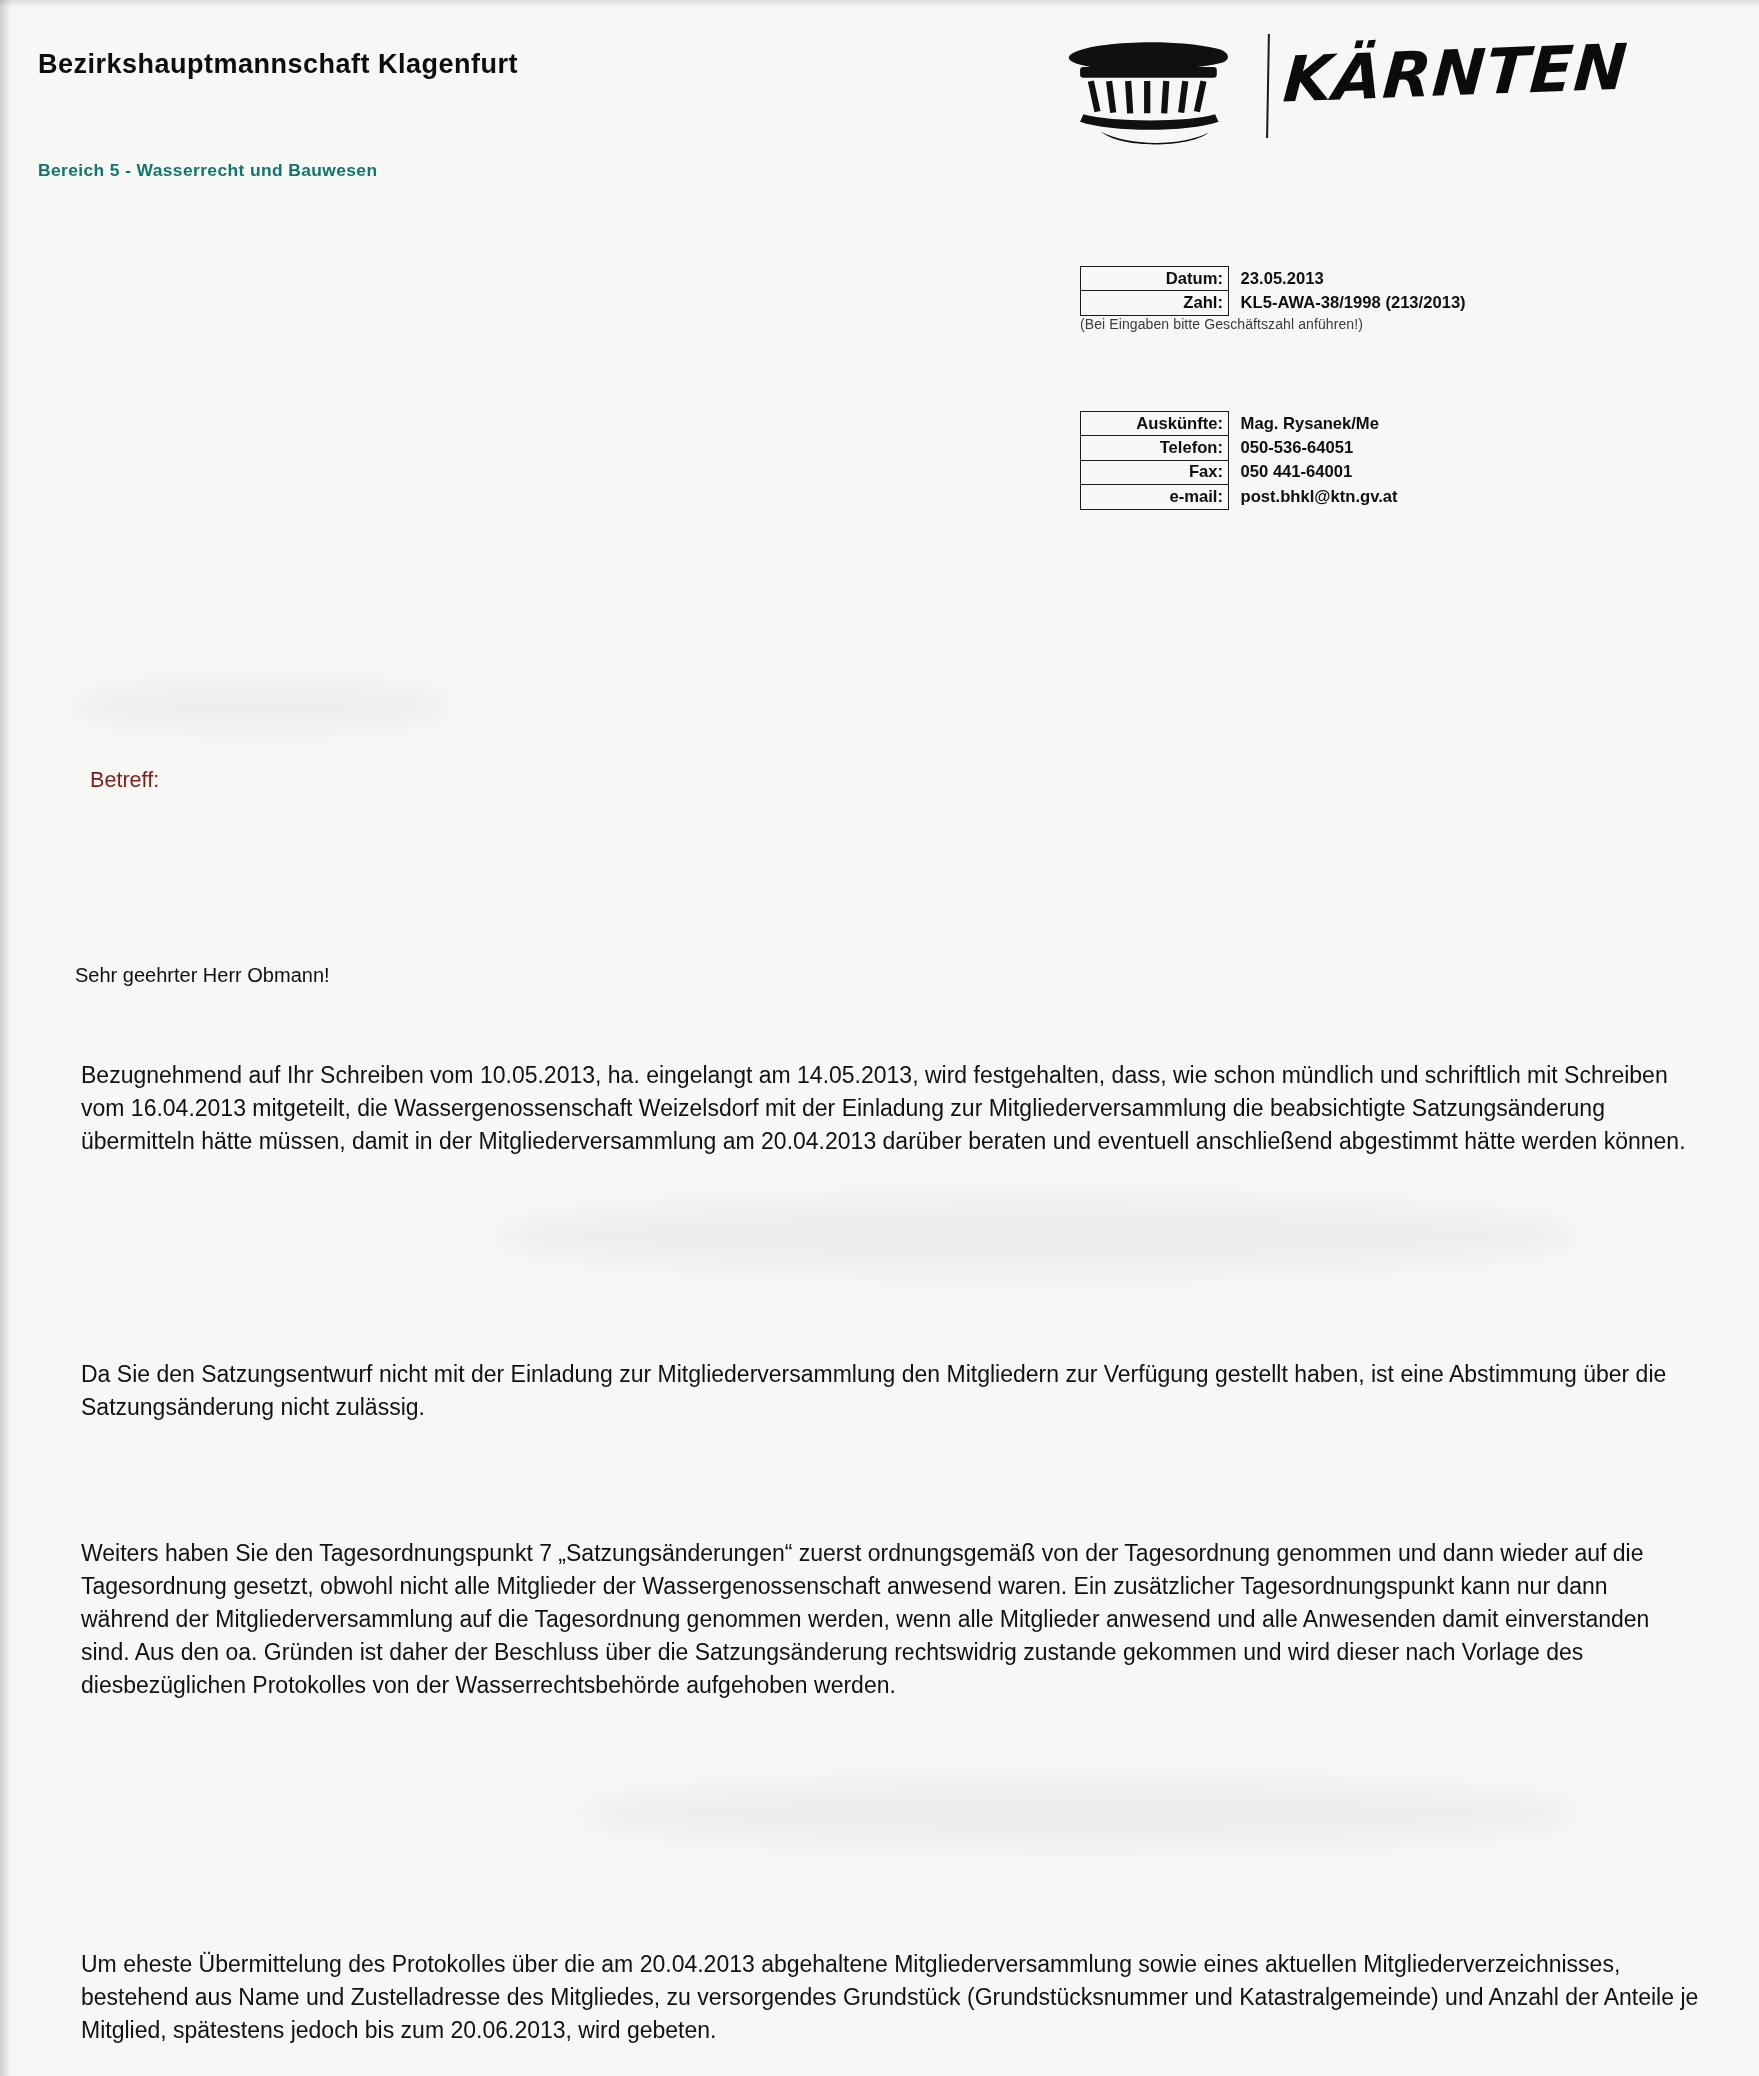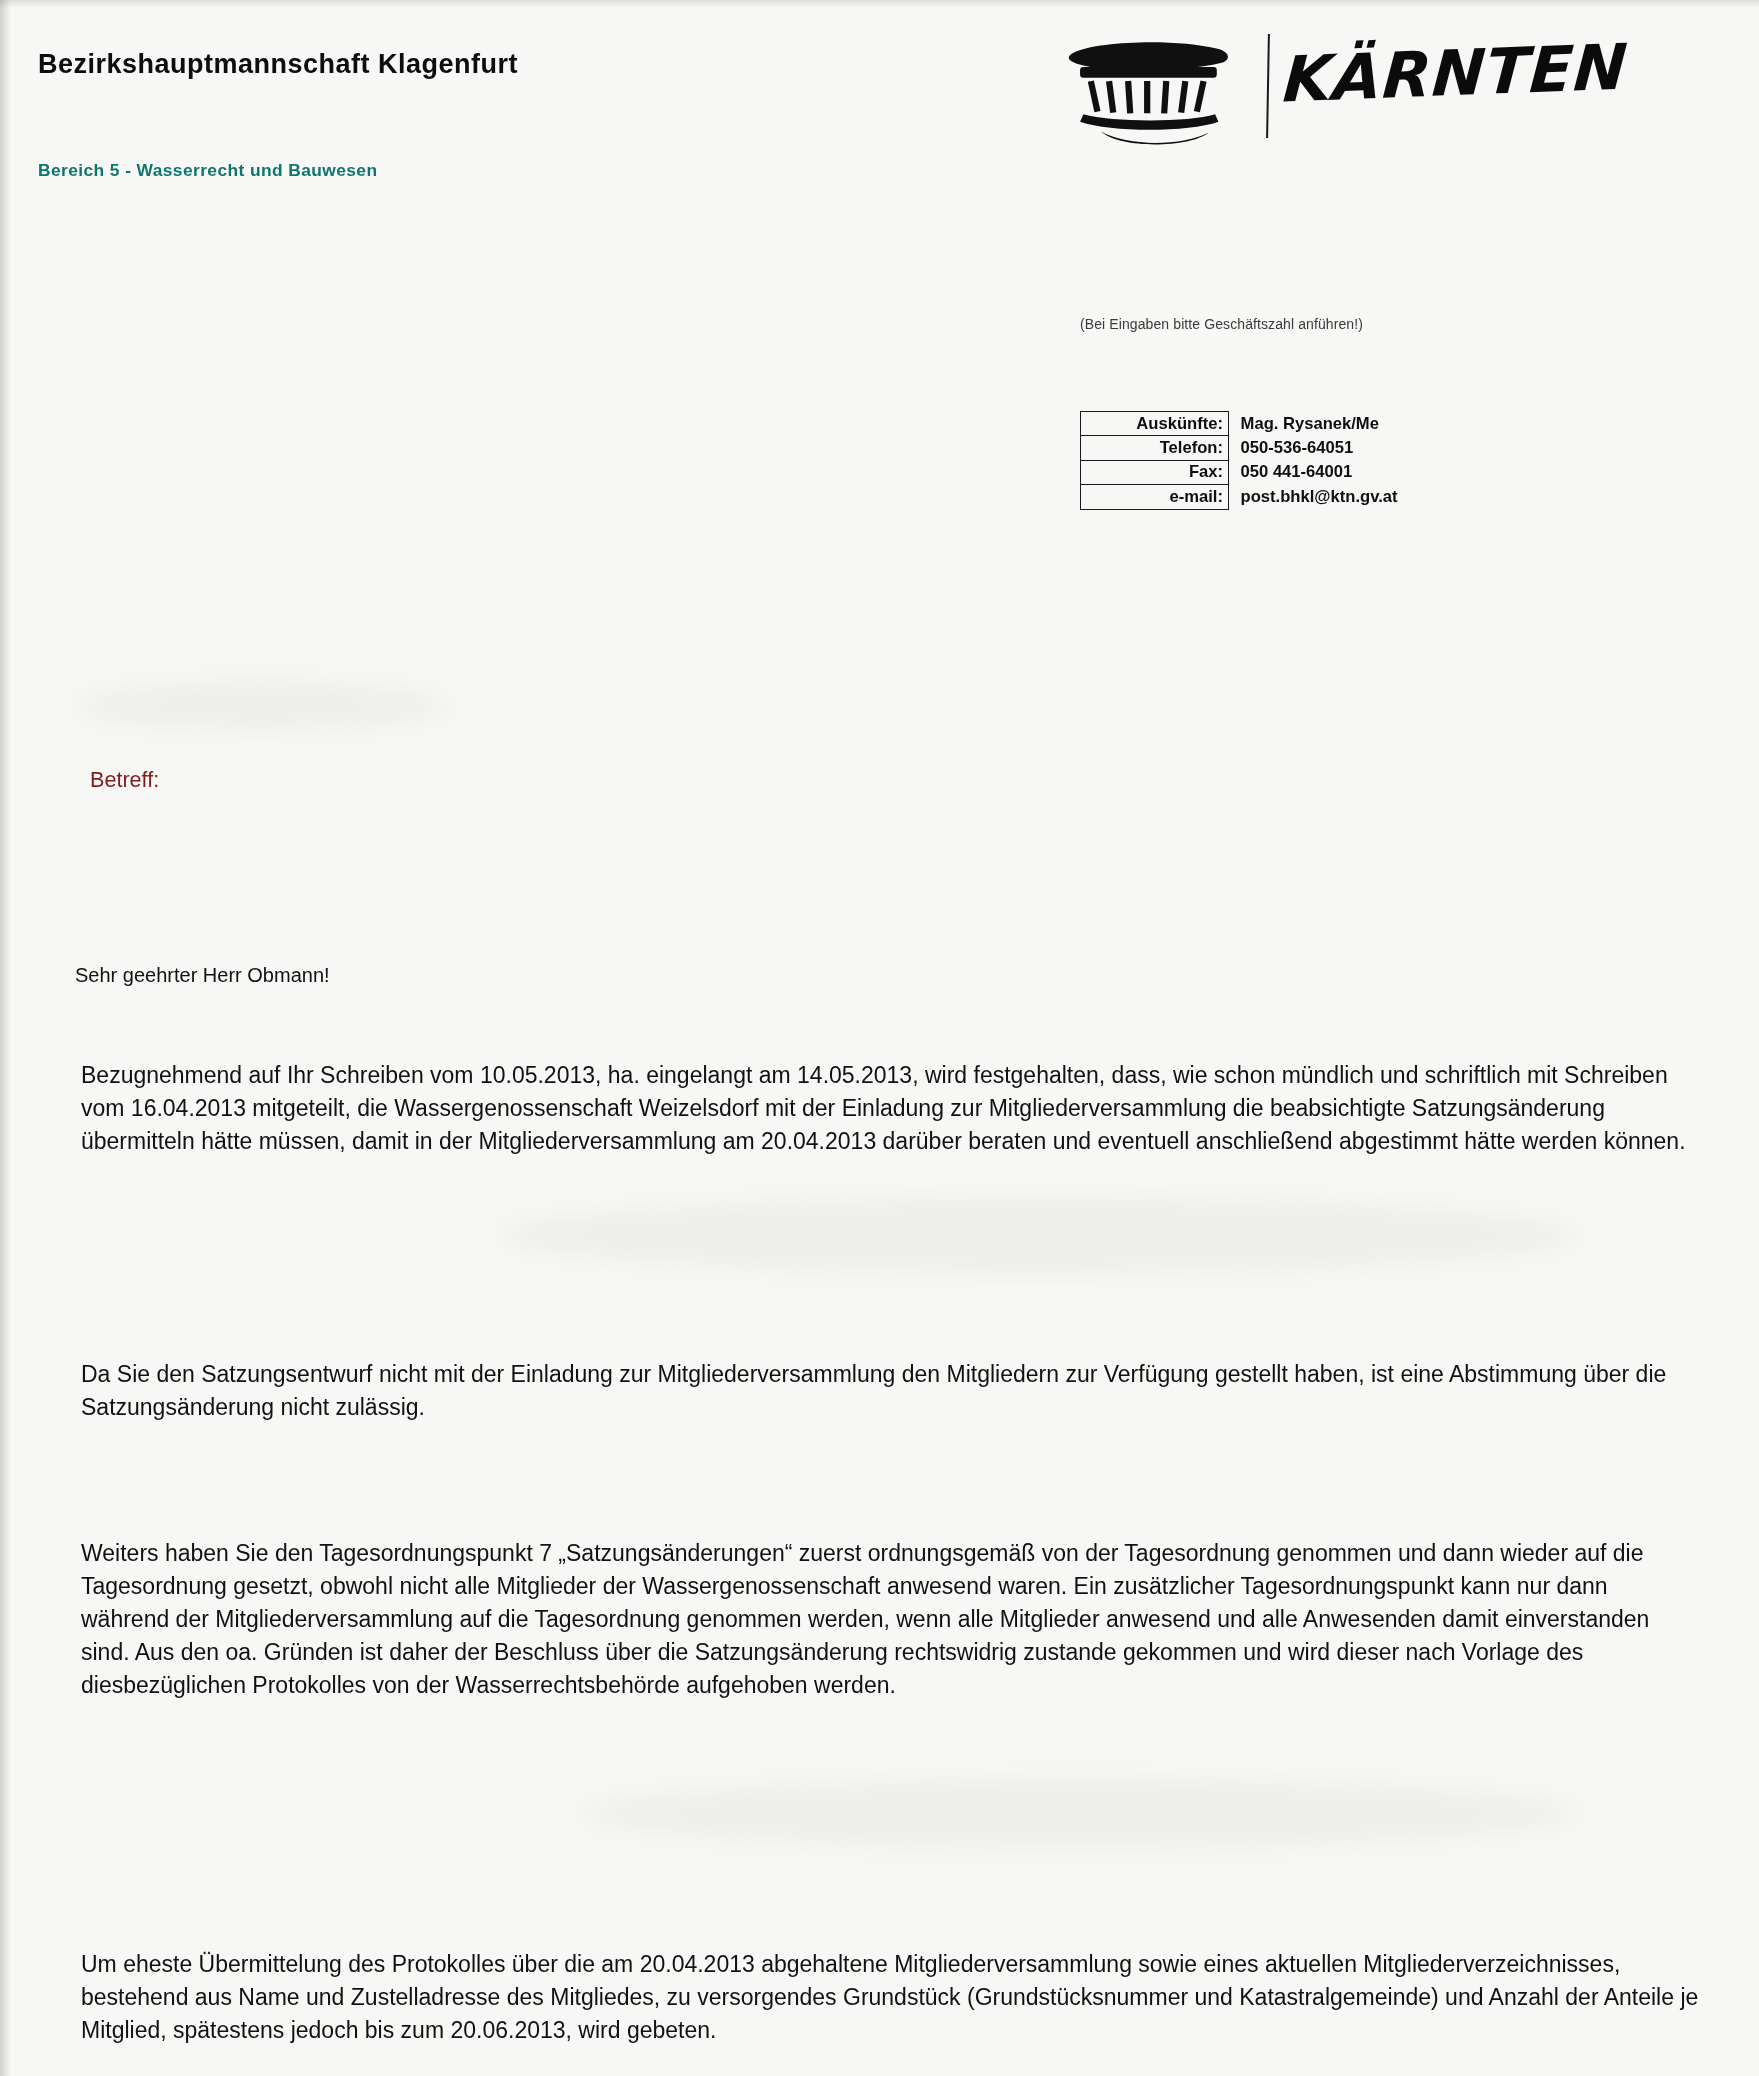--- a/index.html
+++ b/index.html
@@ -198,20 +198,32 @@
         <rect x="70" y="82" width="330" height="26" rx="8"></rect>
         <path d="M96 116 l16 74 M140 116 l10 76 M186 116 l5 78 M232 116 l0 78 M278 116 l-5 78 M324 116 l-10 76 M368 116 l-16 74" stroke="#101010" stroke-width="15" fill="none"></path>
         <path d="M78 196 C150 216 330 216 396 196 L404 214 C330 240 146 240 70 214 Z"></path>
         <path d="M120 238 C190 276 320 272 380 240 C340 276 170 282 120 238 Z"></path>
       </g>
     </svg>
     <div class="logo-divider"></div>
     <div class="kaernten">KÄRNTEN</div>
   </div>
 
+  <table class="infobox" style="left:1080px; top:266px;">
+    <tbody>
+        <tr>
+      <td class="lbl">Datum:</td>
+      <td class="val">23.05.2013</td>
+    </tr>
+    <tr>
+      <td class="lbl">Zahl:</td>
+      <td class="val">KL5-AWA-38/1998 (213/2013)</td>
+    </tr>
+  </tbody>
+    </table>
   <div class="info-note">(Bei Eingaben bitte Geschäftszahl anführen!)</div>
 
   <table class="infobox" style="left:1080px; top:411px;">
     <tbody>
         <tr>
       <td class="lbl">Auskünfte:</td>
       <td class="val">Mag. Rysanek/Me</td>
     </tr>
     <tr>
       <td class="lbl">Telefon:</td>

